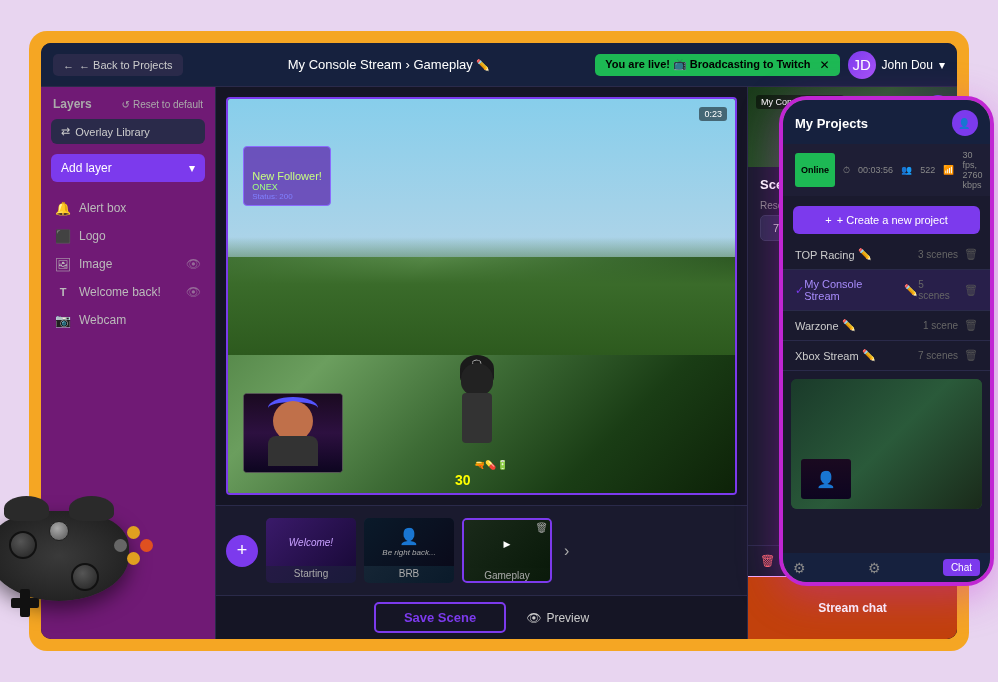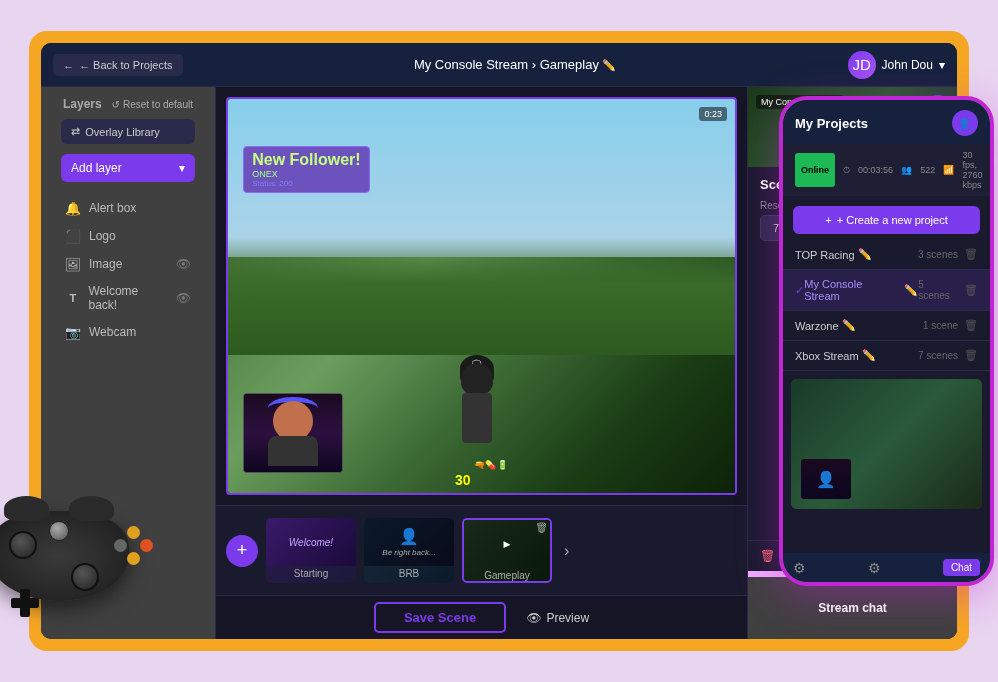--- a/index.html
+++ b/index.html
@@ -113,24 +113,24 @@
     
     .main-content {
       flex: 1;
       display: flex;
       overflow: hidden;
     }
 
     
     .sidebar {
       width: 175px;
-      background: #404040;
+      background: #701a75;
       display: flex;
       flex-direction: column;
-      padding: 10px 10px;
+      padding: 10px 0;
       flex-shrink: 0;
       border-right: 1px solid #2a2a4a;
     }
 
     .sidebar-header {
       display: flex;
       align-items: center;
       justify-content: space-between;
       padding: 0 12px 8px;
     }
@@ -375,22 +375,23 @@
       background: rgba(100, 60, 180, 0.85);
       border: 1px solid #8b6aff;
       border-radius: 4px;
       padding: 4px 8px;
       color: #fff;
       font-size: 9px;
     }
 
     .follower-alert-title {
       color: #c8ff80;
-      font-size: 16px;
-      font-weight: bold;
+      font-size: 11px;
+      font-weight: normal;
+      margin-top: 19px;
     }
 
     .fps-overlay {
       position: absolute;
       top: 8px;
       right: 8px;
       color: #fff;
       font-size: 9px;
       background: rgba(0,0,0,0.5);
       padding: 2px 5px;
@@ -604,23 +605,23 @@
       color: #ff6b6b;
       font-size: 12px;
       padding: 8px 12px;
       background: none;
       border: none;
       cursor: pointer;
       border-top: 1px solid #2a2a4a;
     }
 
     .stream-chat-header {
-      background: #404040;
+      background: #c2410c;
       padding: 24px 12px;
-      border-top: 6px solid #f0abfc;
+      border-top: 1px solid #f0abfc;
       color: #fff;
       font-size: 12px;
       font-weight: 600;
       text-align: center;
     }
 
     
     .mobile-overlay {
       position: absolute;
       right: -25px;
@@ -957,20 +958,24 @@
         <span>←</span>
         <span>← Back to Projects</span>
       </button>
       <div class="project-title">
         <span>My Console Stream</span>
         <span> › </span>
         <span>Gameplay</span>
         <span class="edit-icon">✏️</span>
       </div>
       <div style="display:flex;align-items:center;gap:8px;">
+        <div class="live-badge">
+          <span>You are live! 📺 Broadcasting to Twitch</span>
+          <button class="close-live-btn">✕</button>
+        </div>
         <div class="user-info">
           <div class="avatar-circle">JD</div>
           <span>John Dou</span>
           <span>▾</span>
         </div>
       </div>
     </div>
 
     <div class="main-content">
 

